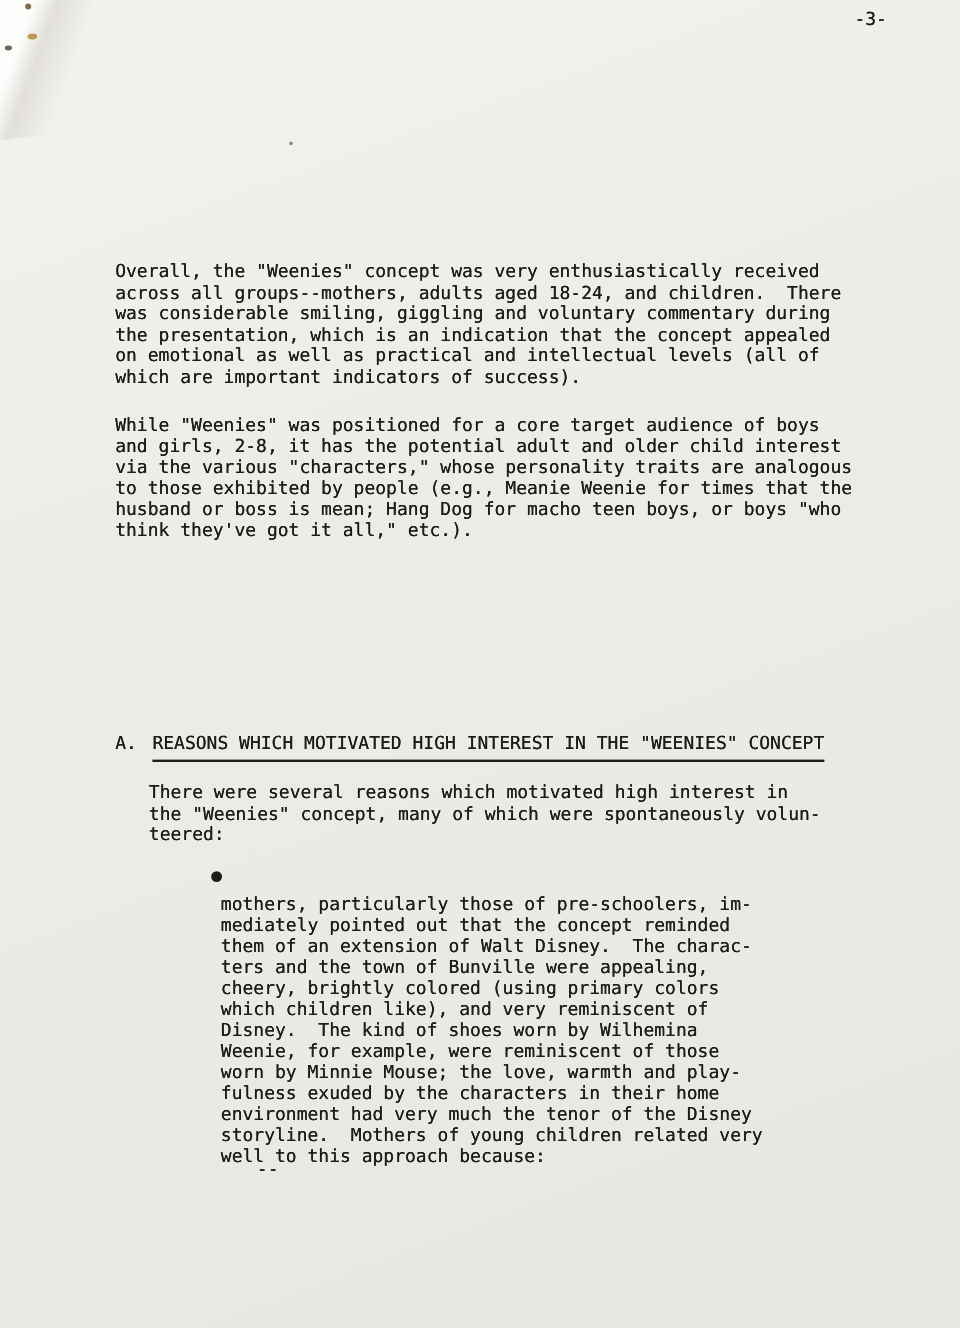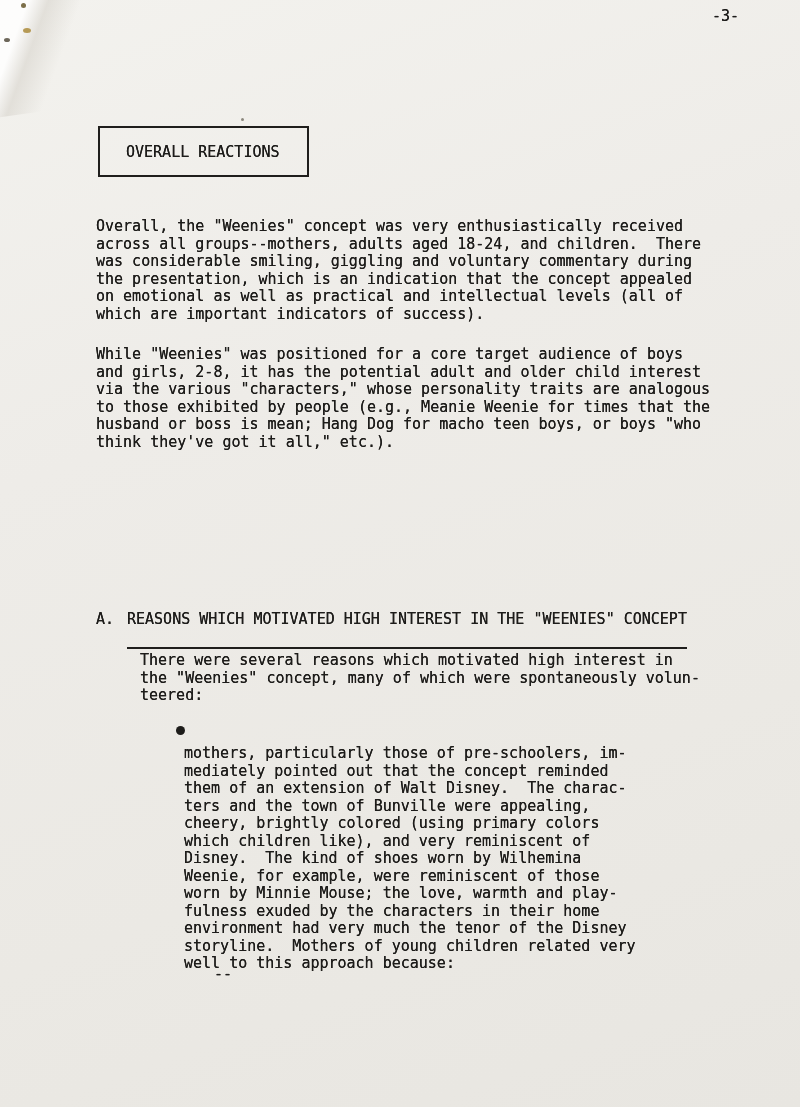--- a/index.html
+++ b/index.html
@@ -57,23 +57,23 @@
   .box-overall  { left: 98px; top: 126px; width: 211px; height: 51px; }
   .box-specific { left: 98px; top: 515px; width: 211px; height: 55px; }
 
   .p-overall-1 { left: 96px; top: 218px; }
   .p-overall-2 { left: 96px; top: 346px; }
 
   .sec-a-marker  { left: 96px;  top: 611px; }
   .sec-a-heading {
     left: 127px; top: 611px;
     border-bottom: 2px solid #1f1e1c;
-    padding-bottom: 18px;
+    padding-bottom: 4px;
   }
-  .sec-a-intro { left: 140px; top: 652px; }
+  .sec-a-intro { left: 124px; top: 652px; }
 
   .bullet-dot {
     position: absolute; left: 176px; top: 726px;
     width: 9px; height: 9px; border-radius: 50%;
     background: #1d1c1a;
   }
   .bullet-text { left: 184px; top: 717px; margin-top: 28px; }
 
   .sub-marker { left: 214px; top: 966px; }
   .sub-text   { left: 242px; top: 966px; }
@@ -84,23 +84,20 @@
 <div class="page">
 
   <div class="crease"></div>
   <div class="speck s1"></div>
   <div class="speck s2"></div>
   <div class="speck s3"></div>
   <div class="speck s4"></div>
 
   <div class="txt pagenum">-3-</div>
 
-  <div class="hbox box-overall">
-    <span class="label">OVERALL REACTIONS</span>
-  </div>
 
   <div class="txt p-overall-1">Overall, the "Weenies" concept was very enthusiastically received
 across all groups--mothers, adults aged 18-24, and children.  There
 was considerable smiling, giggling and voluntary commentary during
 the presentation, which is an indication that the concept appealed
 on emotional as well as practical and intellectual levels (all of
 which are important indicators of success).</div>
   <div class="txt p-overall-2">While "Weenies" was positioned for a core target audience of boys
 and girls, 2-8, it has the potential adult and older child interest
 via the various "characters," whose personality traits are analogous

